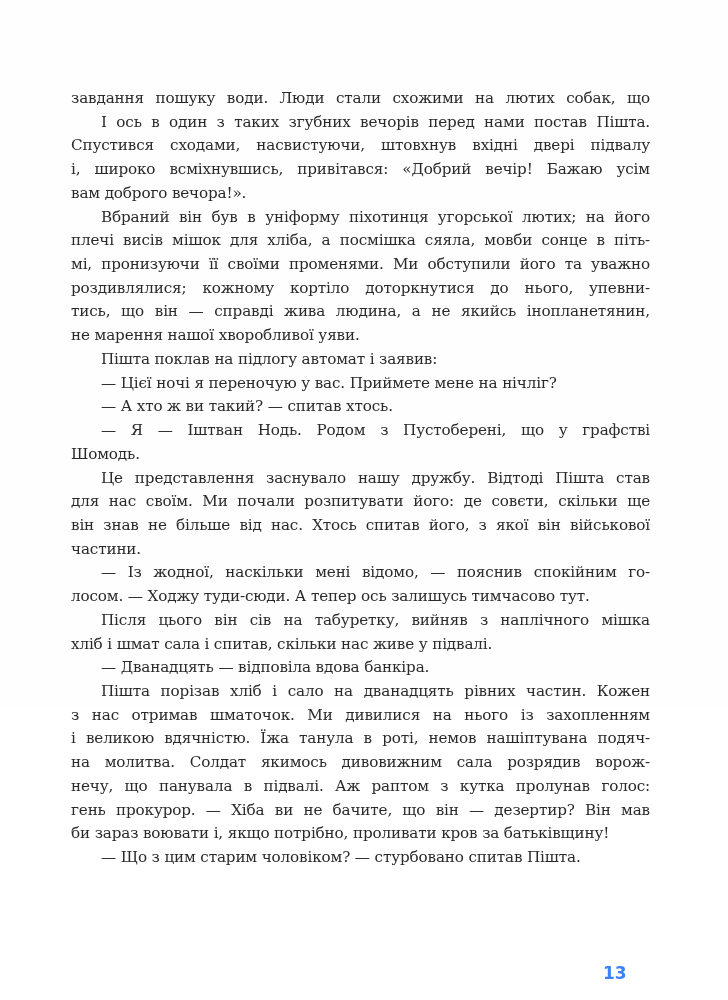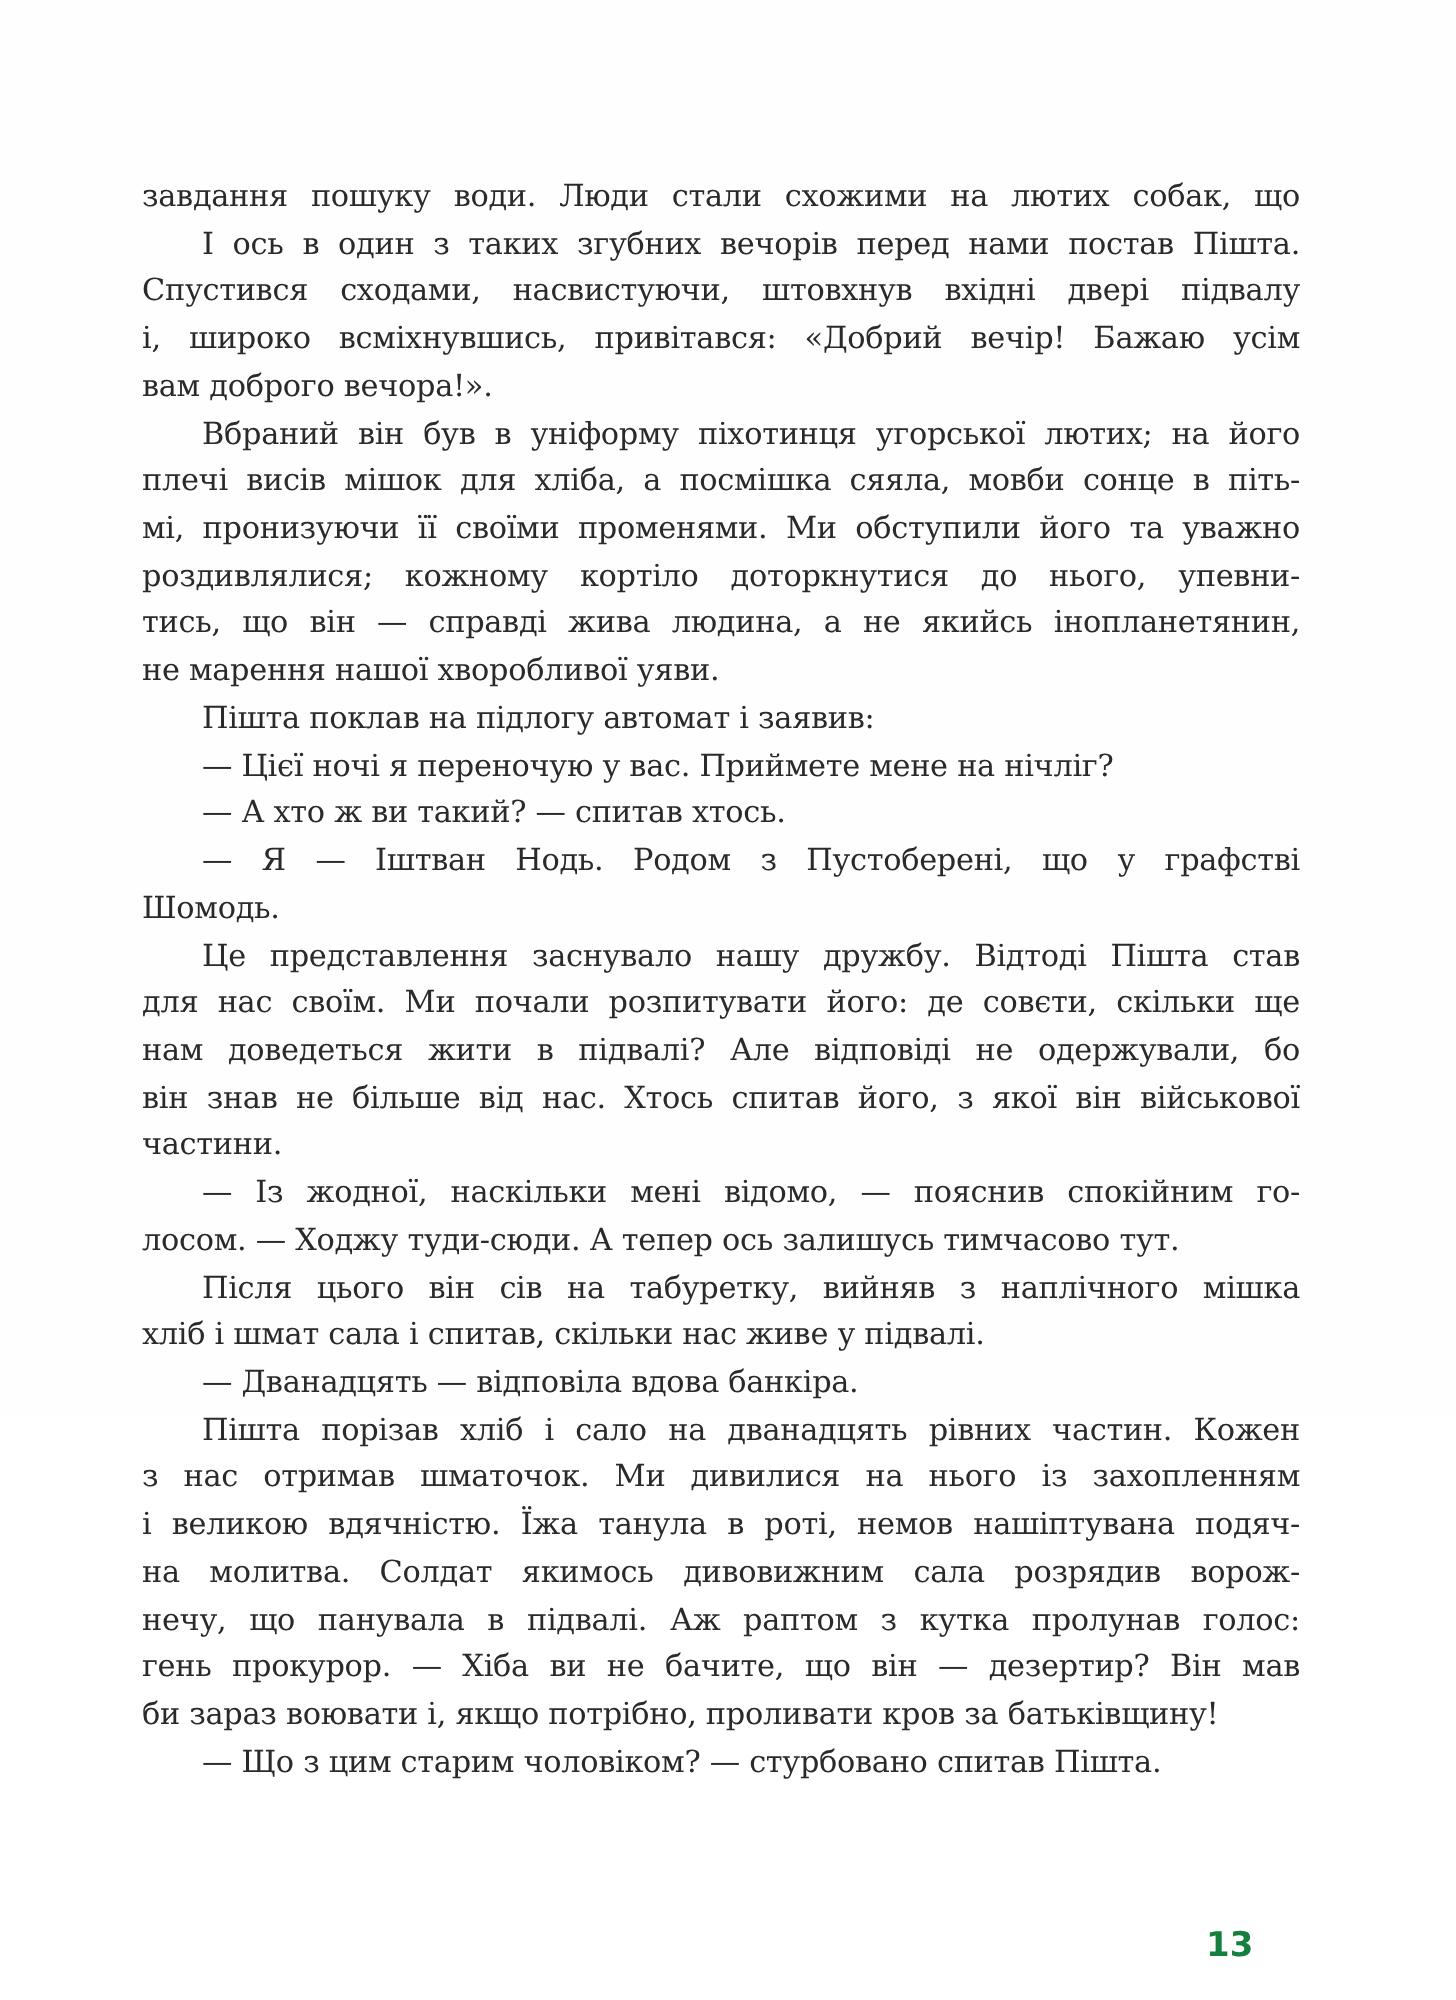--- a/index.html
+++ b/index.html
@@ -36,21 +36,21 @@
   }
   .line.indent { padding-left: 30px; }
   .line.last { text-align-last: left; }
   .page-number {
     position: absolute;
     left: 603px;
     top: 963px;
     font-family: "DejaVu Sans", "Liberation Sans", sans-serif;
     font-weight: bold;
     font-size: 17px;
-    color: #15803d;
+    color: #3b82f6;
   }
 </style>
 </head>
 <body>
 
 <div class="page">
   <div class="text-block" id="text-block">
       <span class="line">завдання пошуку води. Люди стали схожими на лютих собак, що</span>
       <span class="line indent">І ось в один з таких згубних вечорів перед нами постав Пішта.</span>
       <span class="line">Спустився сходами, насвистуючи, штовхнув вхідні двері підвалу</span>
@@ -62,21 +62,20 @@
       <span class="line">роздивлялися; кожному кортіло доторкнутися до нього, упевни-</span>
       <span class="line">тись, що він — справді жива людина, а не якийсь інопланетянин,</span>
       <span class="line last">не марення нашої хворобливої уяви.</span>
       <span class="line indent last">Пішта поклав на підлогу автомат і заявив:</span>
       <span class="line indent last">— Цієї ночі я переночую у вас. Приймете мене на нічліг?</span>
       <span class="line indent last">— А хто ж ви такий? — спитав хтось.</span>
       <span class="line indent">— Я — Іштван Нодь. Родом з Пустоберені, що у графстві</span>
       <span class="line last">Шомодь.</span>
       <span class="line indent">Це представлення заснувало нашу дружбу. Відтоді Пішта став</span>
       <span class="line">для нас своїм. Ми почали розпитувати його: де совєти, скільки ще</span>
-      <span class="line">нам доведеться жити в підвалі? Але відповіді не одержували, бо</span>
       <span class="line">він знав не більше від нас. Хтось спитав його, з якої він військової</span>
       <span class="line last">частини.</span>
       <span class="line indent">— Із жодної, наскільки мені відомо, — пояснив спокійним го-</span>
       <span class="line last">лосом. — Ходжу туди-сюди. А тепер ось залишусь тимчасово тут.</span>
       <span class="line indent">Після цього він сів на табуретку, вийняв з наплічного мішка</span>
       <span class="line last">хліб і шмат сала і спитав, скільки нас живе у підвалі.</span>
       <span class="line indent last">— Дванадцять — відповіла вдова банкіра.</span>
       <span class="line indent">Пішта порізав хліб і сало на дванадцять рівних частин. Кожен</span>
       <span class="line">з нас отримав шматочок. Ми дивилися на нього із захопленням</span>
       <span class="line">і великою вдячністю. Їжа танула в роті, немов нашіптувана подяч-</span>

